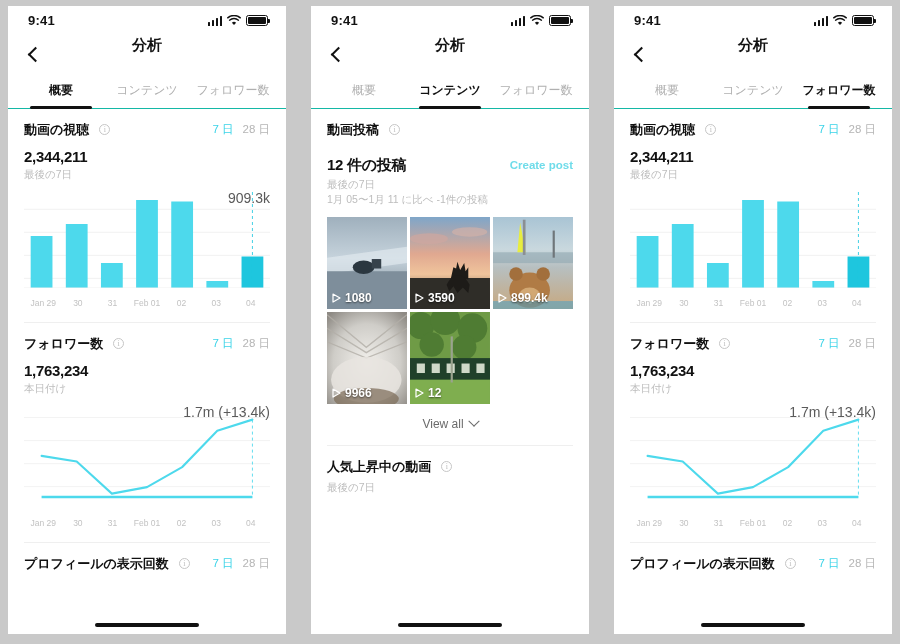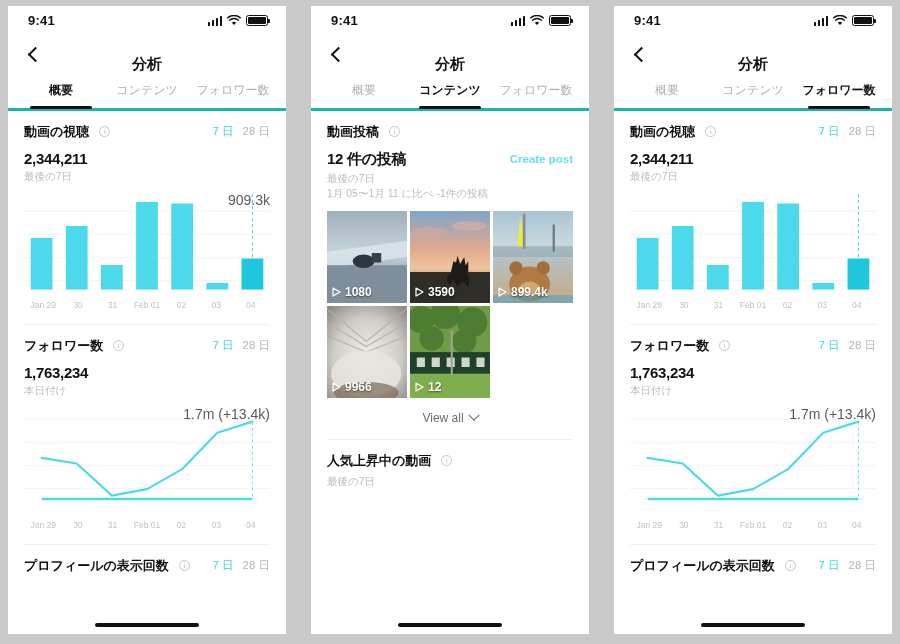--- a/index.html
+++ b/index.html
@@ -41,37 +41,37 @@
   .sig i:nth-child(3){height:8px;} .sig i:nth-child(4){height:10px;}
   .batt {
     width: 22px; height: 10.5px; border: 1.2px solid #111;
     border-radius: 2.5px; padding: 1.2px; position: relative;
   }
   .batt::after{content:"";position:absolute;right:-3px;top:3px;width:1.8px;height:4px;background:#111;border-radius:0 1px 1px 0;}
   .batt i { display:block; width:100%; height:100%; background:#111; border-radius:1px; }
 
   
   .navbar {
-    height: 38px; display: flex; align-items: flex-end;
+    height: 38px; display: flex; align-items: flex-start;
     position: relative; flex: 0 0 auto; font-family: Liberation Serif, serif;
   }
   .back {
     position: absolute; left: 16px; top: 50%; transform: translateY(-50%);
     width: 20px; height: 20px; cursor: pointer;
   }
   .back::before{
     content:""; position:absolute; left:6px; top:4px;
     width:9px; height:9px; border-left:2px solid #111; border-bottom:2px solid #111;
     transform: rotate(45deg);
   }
   .nav-title { width:100%; text-align:center; font-size:15px; font-weight:700; color:#111; }
 
   
   .tabs {
-    display: flex; border-bottom: 3px solid #14b8a6;
+    display: flex; border-bottom: 1px solid #14b8a6;
     flex: 0 0 auto; padding: 0 10px;
   }
   .tab {
     flex: 1; text-align: center; padding: 8px 0 9px;
     font-size: 12px; color: #b0b0b0; position: relative; cursor: pointer;
     white-space: nowrap;
   }
   .tab.active { color: #111; font-weight: 700; }
   .tab.active::after {
     content:""; position:absolute; left:14%; right:14%; bottom:-1px;
@@ -107,21 +107,21 @@
     font-size: 14px; color:#5a5a5a; white-space:nowrap;
   }
   .axis {
     display:flex; margin-top:2px; padding:0 2px;
   }
   .axis span { flex:1; text-align:center; font-size:8.5px; color:#c2c2c2; }
 
   .divider { height:1px; background:#efefef; margin: 14px 16px 0; }
 
   
-  .row-between { display:flex; align-items:center; justify-content:space-between; margin-top: 9px;}
+  .row-between { display:flex; align-items:center; justify-content:space-between; margin-top: 17px;}
   .link { font-size: 11.5px; color:#6fdcea; font-weight:600; cursor:pointer;}
   .grid {
     display:grid; grid-template-columns: repeat(3,1fr);
     gap: 3px; margin-top: 10px;
   }
   .cell { position:relative; aspect-ratio: 59/68; overflow:hidden; cursor:pointer; }
   .cell .ph { position:absolute; inset:0; }
   .views {
     position:absolute; left:5px; bottom:4px;
     display:flex; align-items:center; gap:4px;

